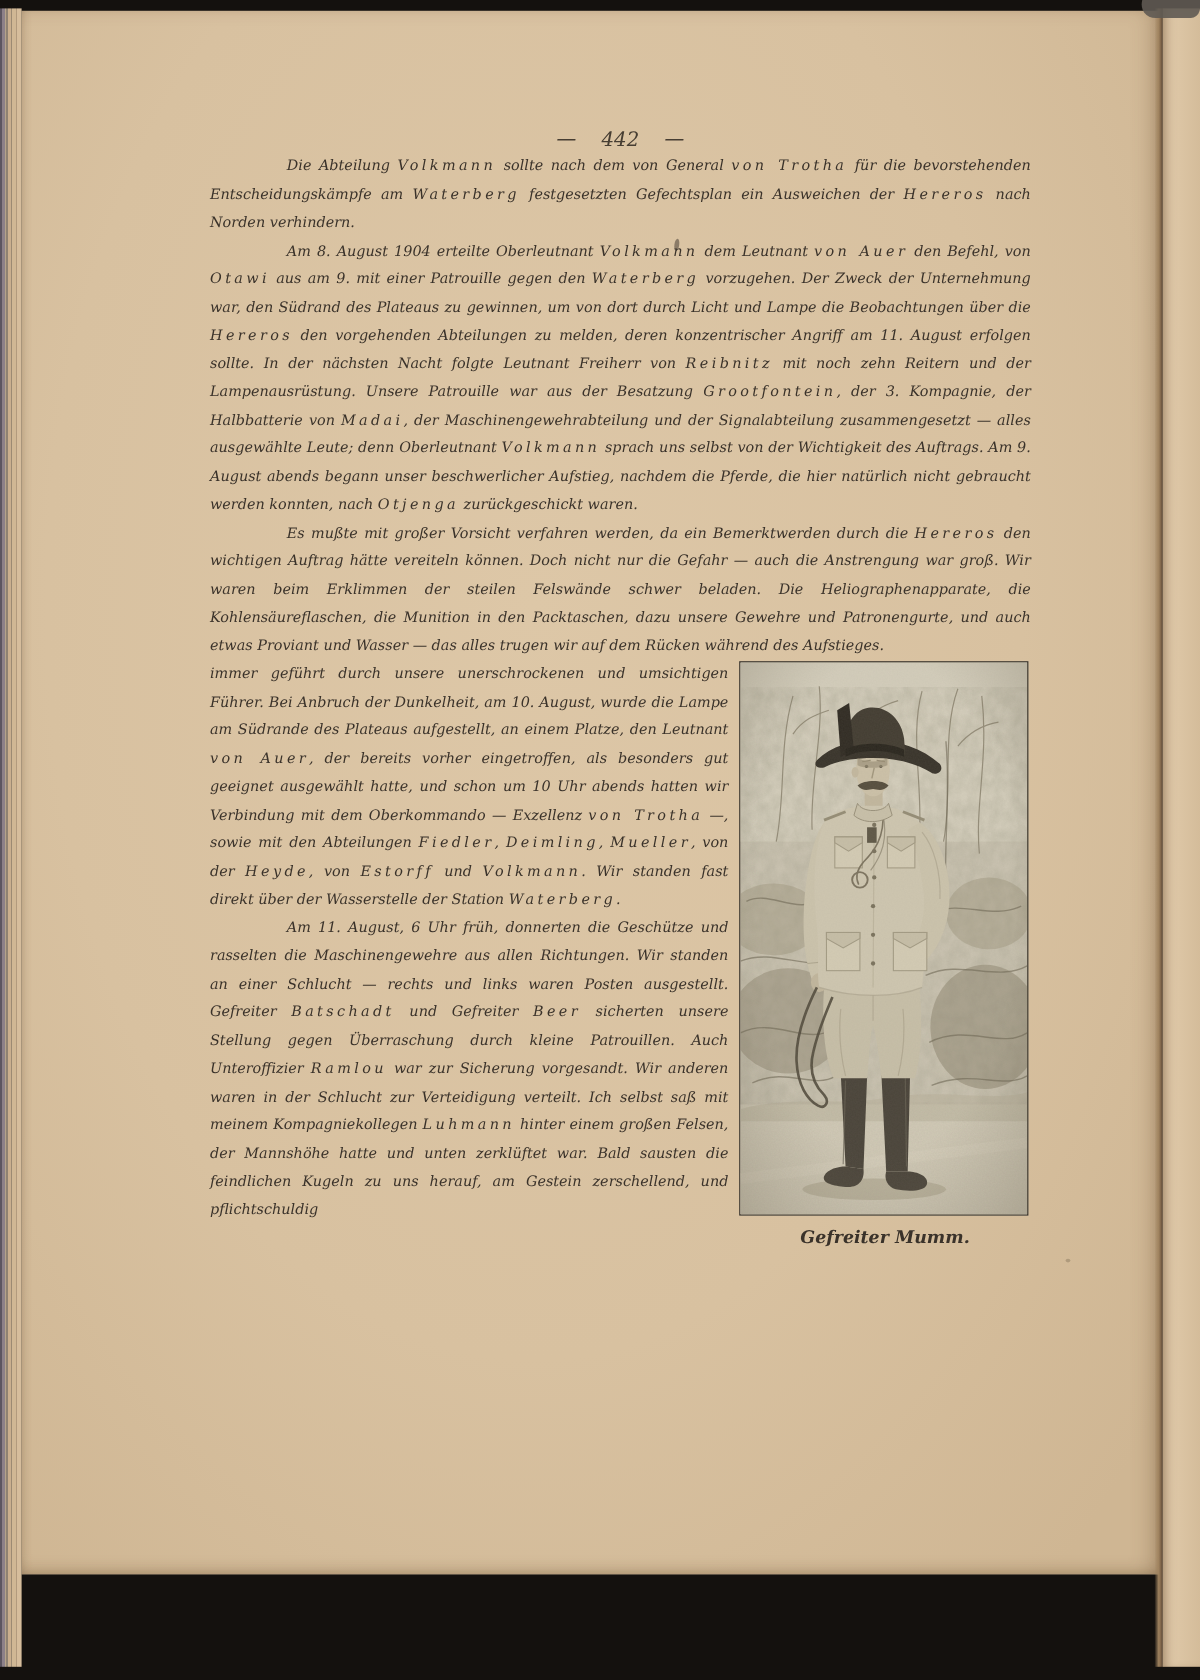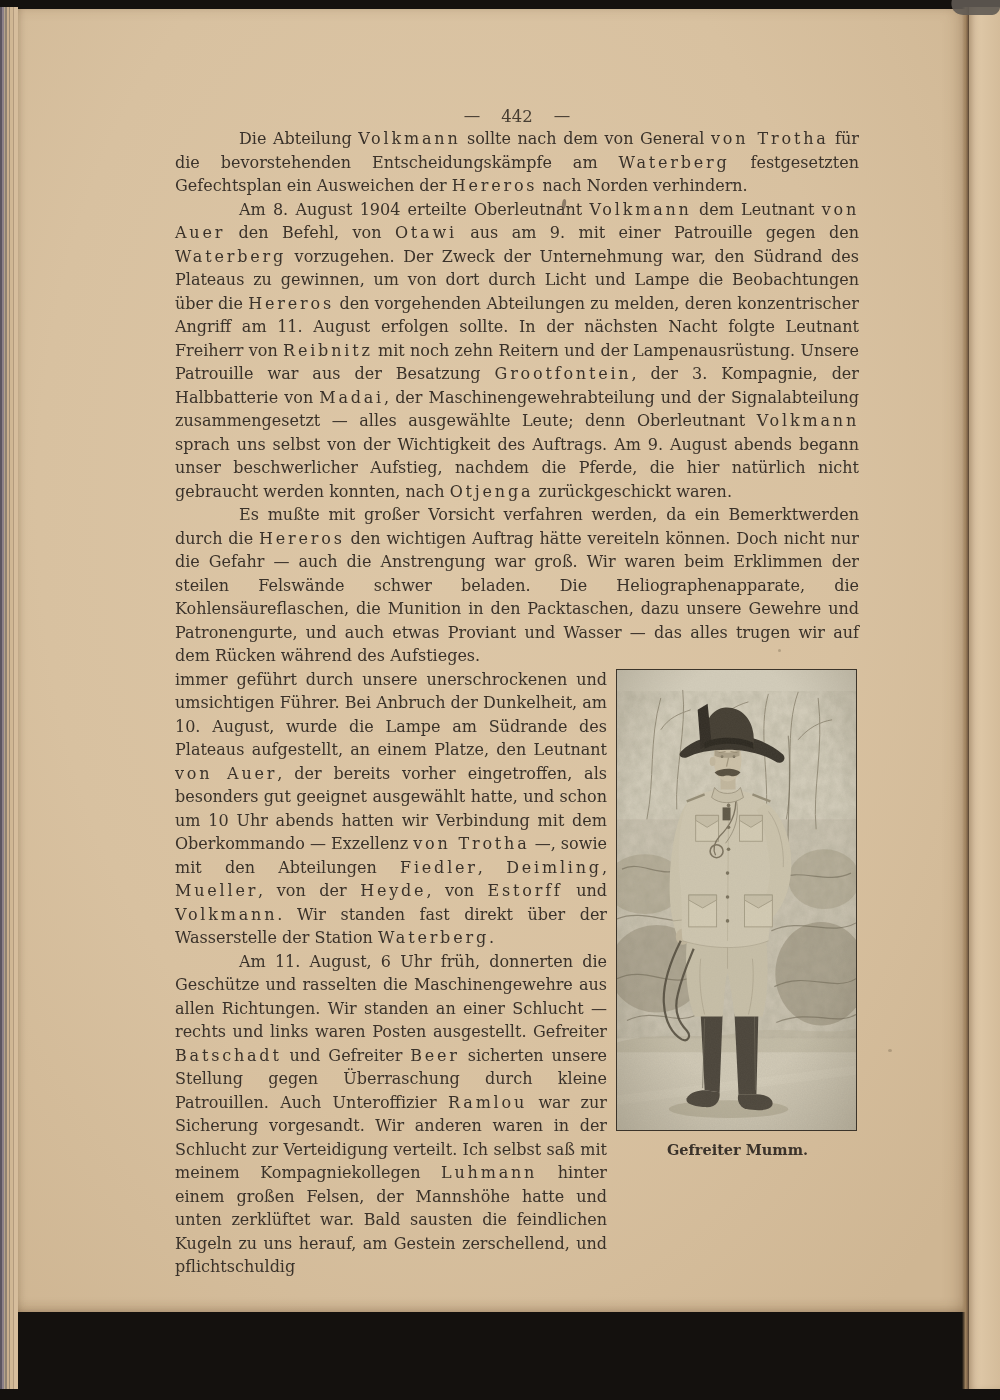--- a/index.html
+++ b/index.html
@@ -15,20 +15,21 @@
       #5c5560 0 2px,#8c8088 2px 4px,#b5a38a 4px 5px,#8f8272 5px 7px,
       #caaf8e 7px 9px,#9c8a73 9px 10px,#d0b794 10px 13px,#b29a7d 13px 14px,#d6bd9c 14px 18px);
   }
   
   .page{
     position:absolute;left:18px;top:9px;width:948px;height:1303px;
     background:radial-gradient(ellipse at 45% 38%, #ddc7a7 0%, #d8c1a0 55%, #cfb693 92%);
     box-shadow:inset -12px 0 20px -10px rgba(95,65,35,.45),
                inset 4px 0 8px -4px rgba(110,85,60,.35),
                inset 0 -8px 14px -8px rgba(95,65,35,.35);
+    font-style:italic;
   }
   
   .gutter{
     position:absolute;left:962px;top:7px;width:9px;height:1382px;
     background:linear-gradient(to right, rgba(0,0,0,0), #a0835f 40%, #7c6248 62%, rgba(0,0,0,0));
   }
   .next-page{
     position:absolute;left:969px;top:7px;width:31px;height:1382px;
     background:linear-gradient(to right,#e4cdad,#dbc4a3 50%,#d4bc9a);
     box-shadow:inset 7px 0 9px -5px rgba(90,60,30,.5);
@@ -38,21 +39,21 @@
     background:#5f5a53;border-radius:0 0 10px 26px;transform:skewX(-14deg);opacity:.9;
   }
   
   .content{position:absolute;left:157px;top:0;width:684px;color:#3a322a;}
   .pgnum{margin:98px 0 0;text-align:center;font-size:16.5px;color:#463d32;line-height:20px;}
   .pgnum .dash{display:inline-block;margin:0 21px;transform:translateY(-1px);}
   .title{
     margin:32px 0 15px;text-align:center;
     font-size:24.5px;font-weight:bold;letter-spacing:.2px;color:#332c24;line-height:30px;
   }
-  .body p{margin:0;font-size:16px;line-height:23.5px;text-align:justify;}
+  .body p{margin:0;font-size:12px;line-height:23.5px;text-align:justify;}
   .body p.indent{text-indent:64px;}
   .body p.fill-last{text-align-last:justify;}
   .spaced{letter-spacing:2.8px;}
   .wrap-row{display:flex;gap:9px;margin-top:0;}
   .text-col{width:432px;flex:0 0 432px;}
   .figure{flex:0 0 243px;margin:0;padding:1px 0 0;}
   .photo-frame{
     width:239px;height:460px;border:1.5px solid #3b342a;background:#c9c2b0;overflow:hidden;
   }
   .photo-frame svg{display:block;}

